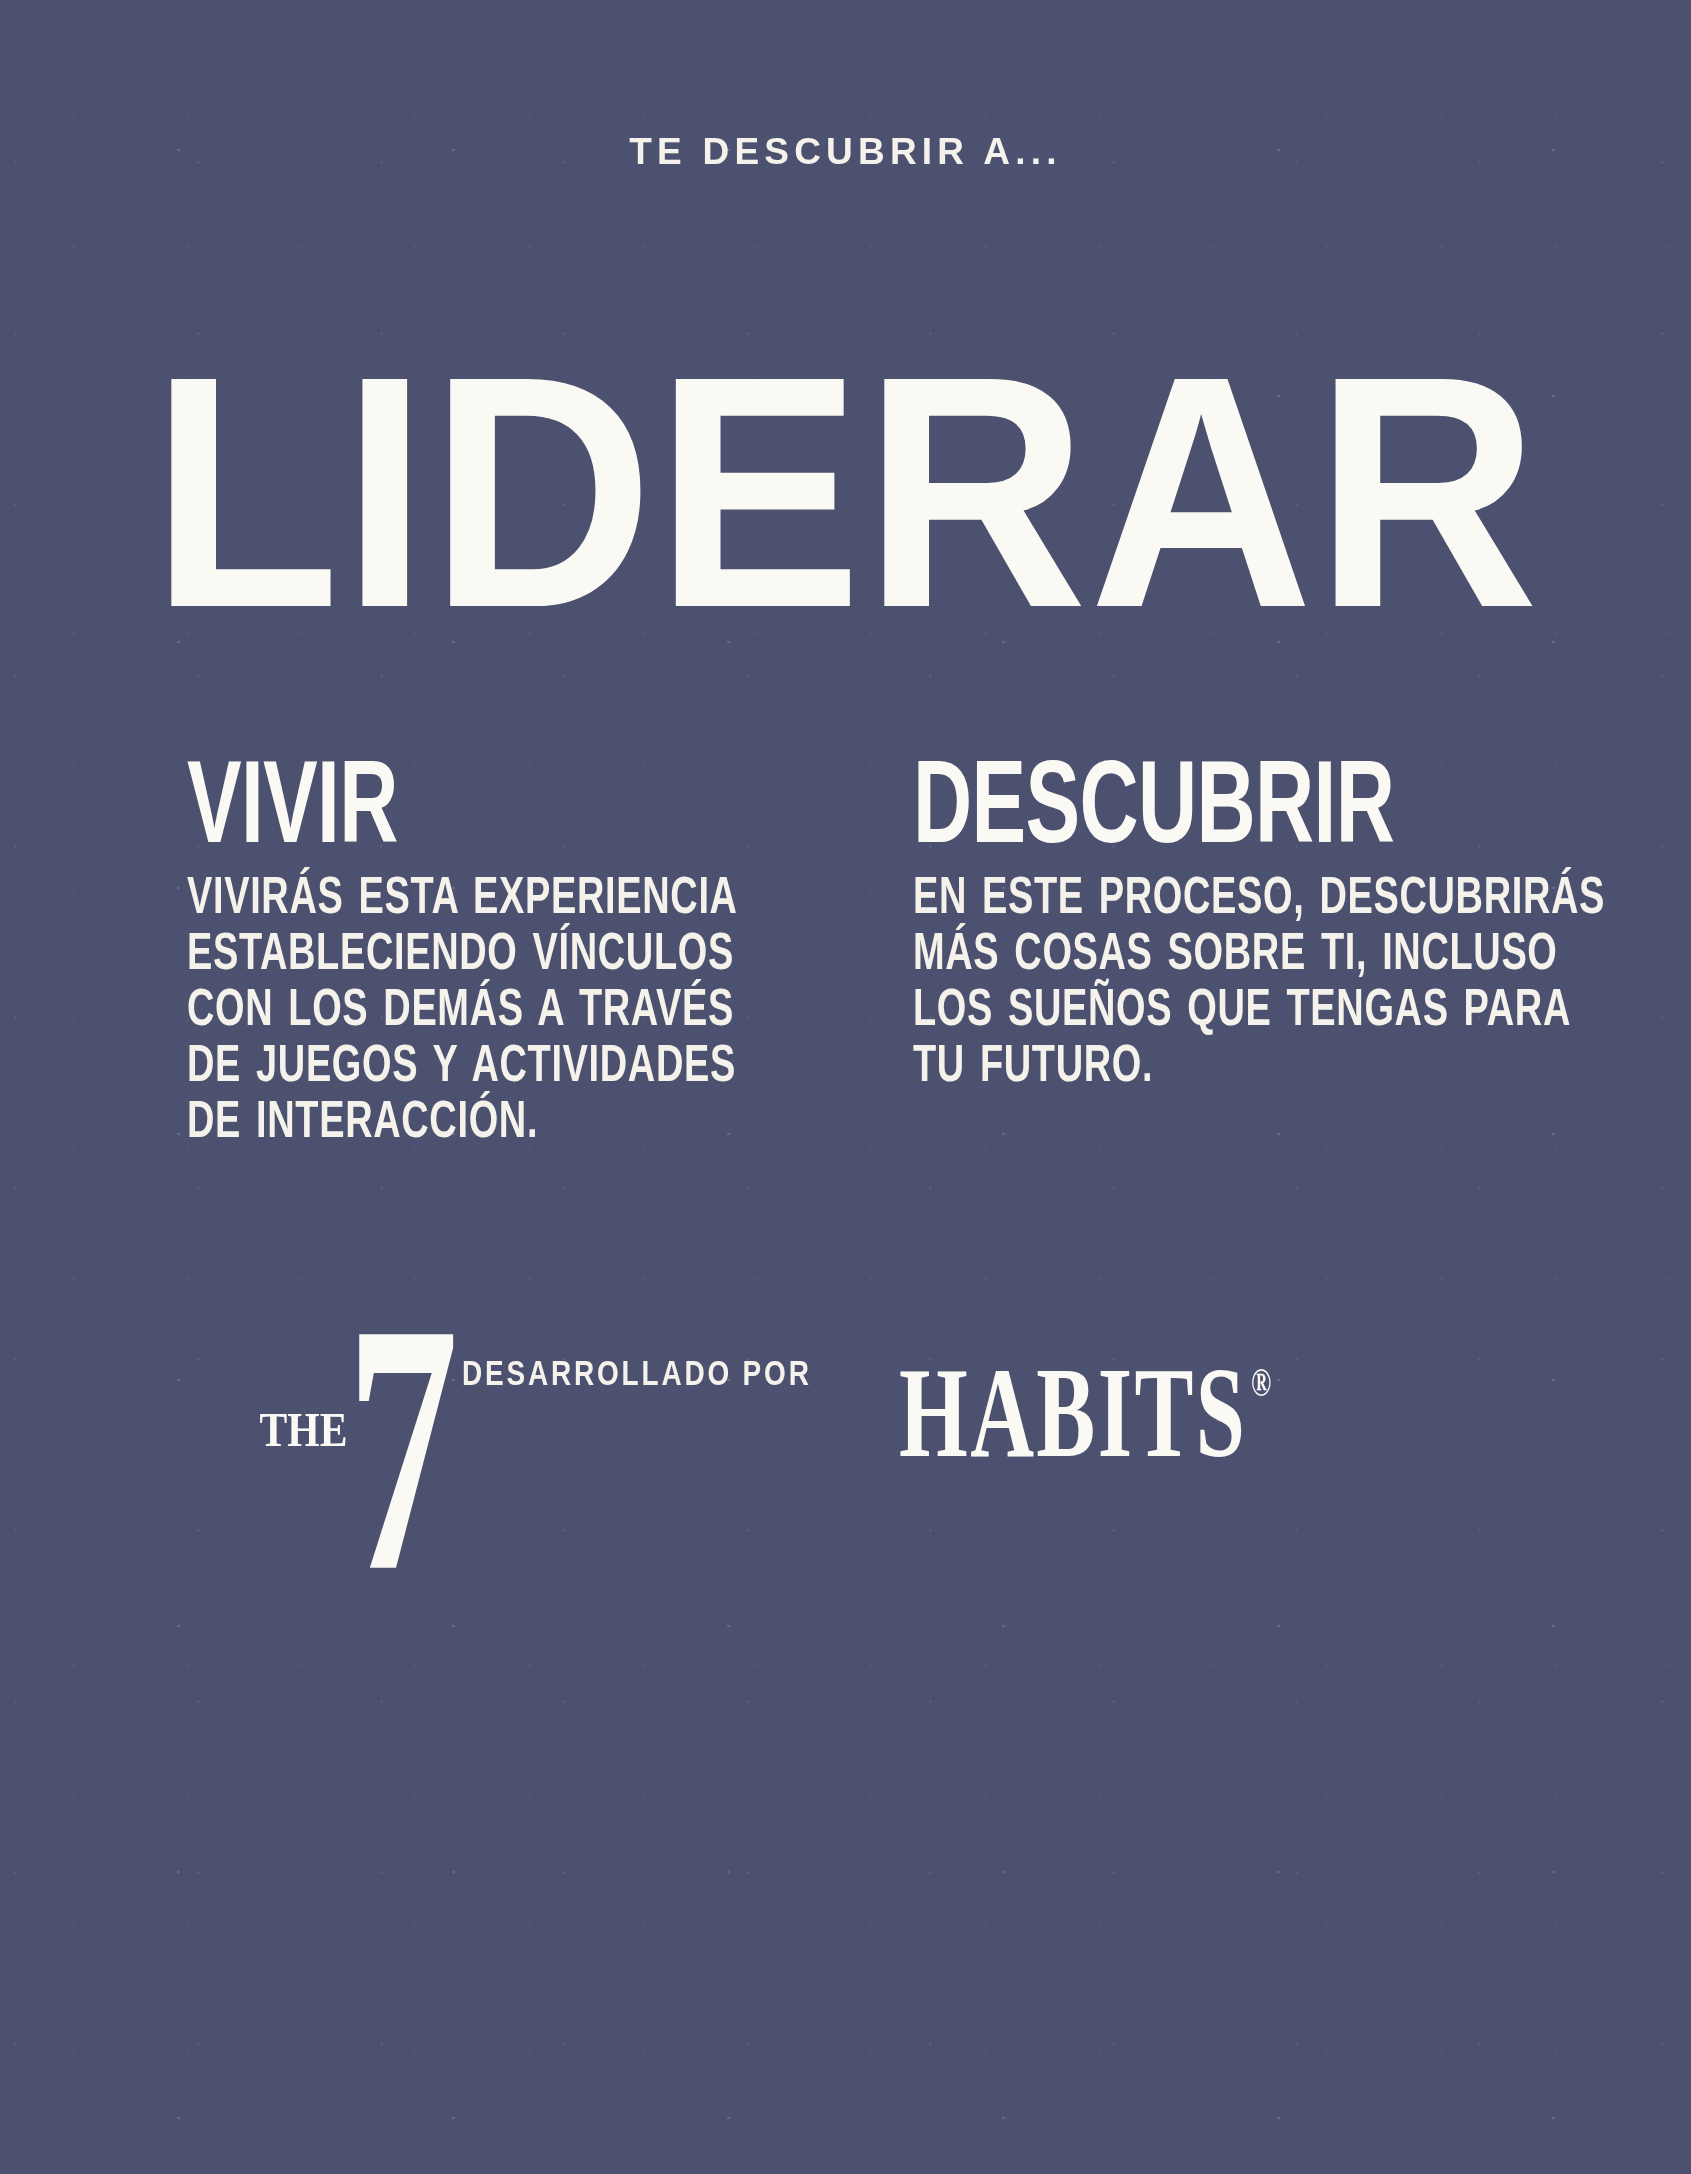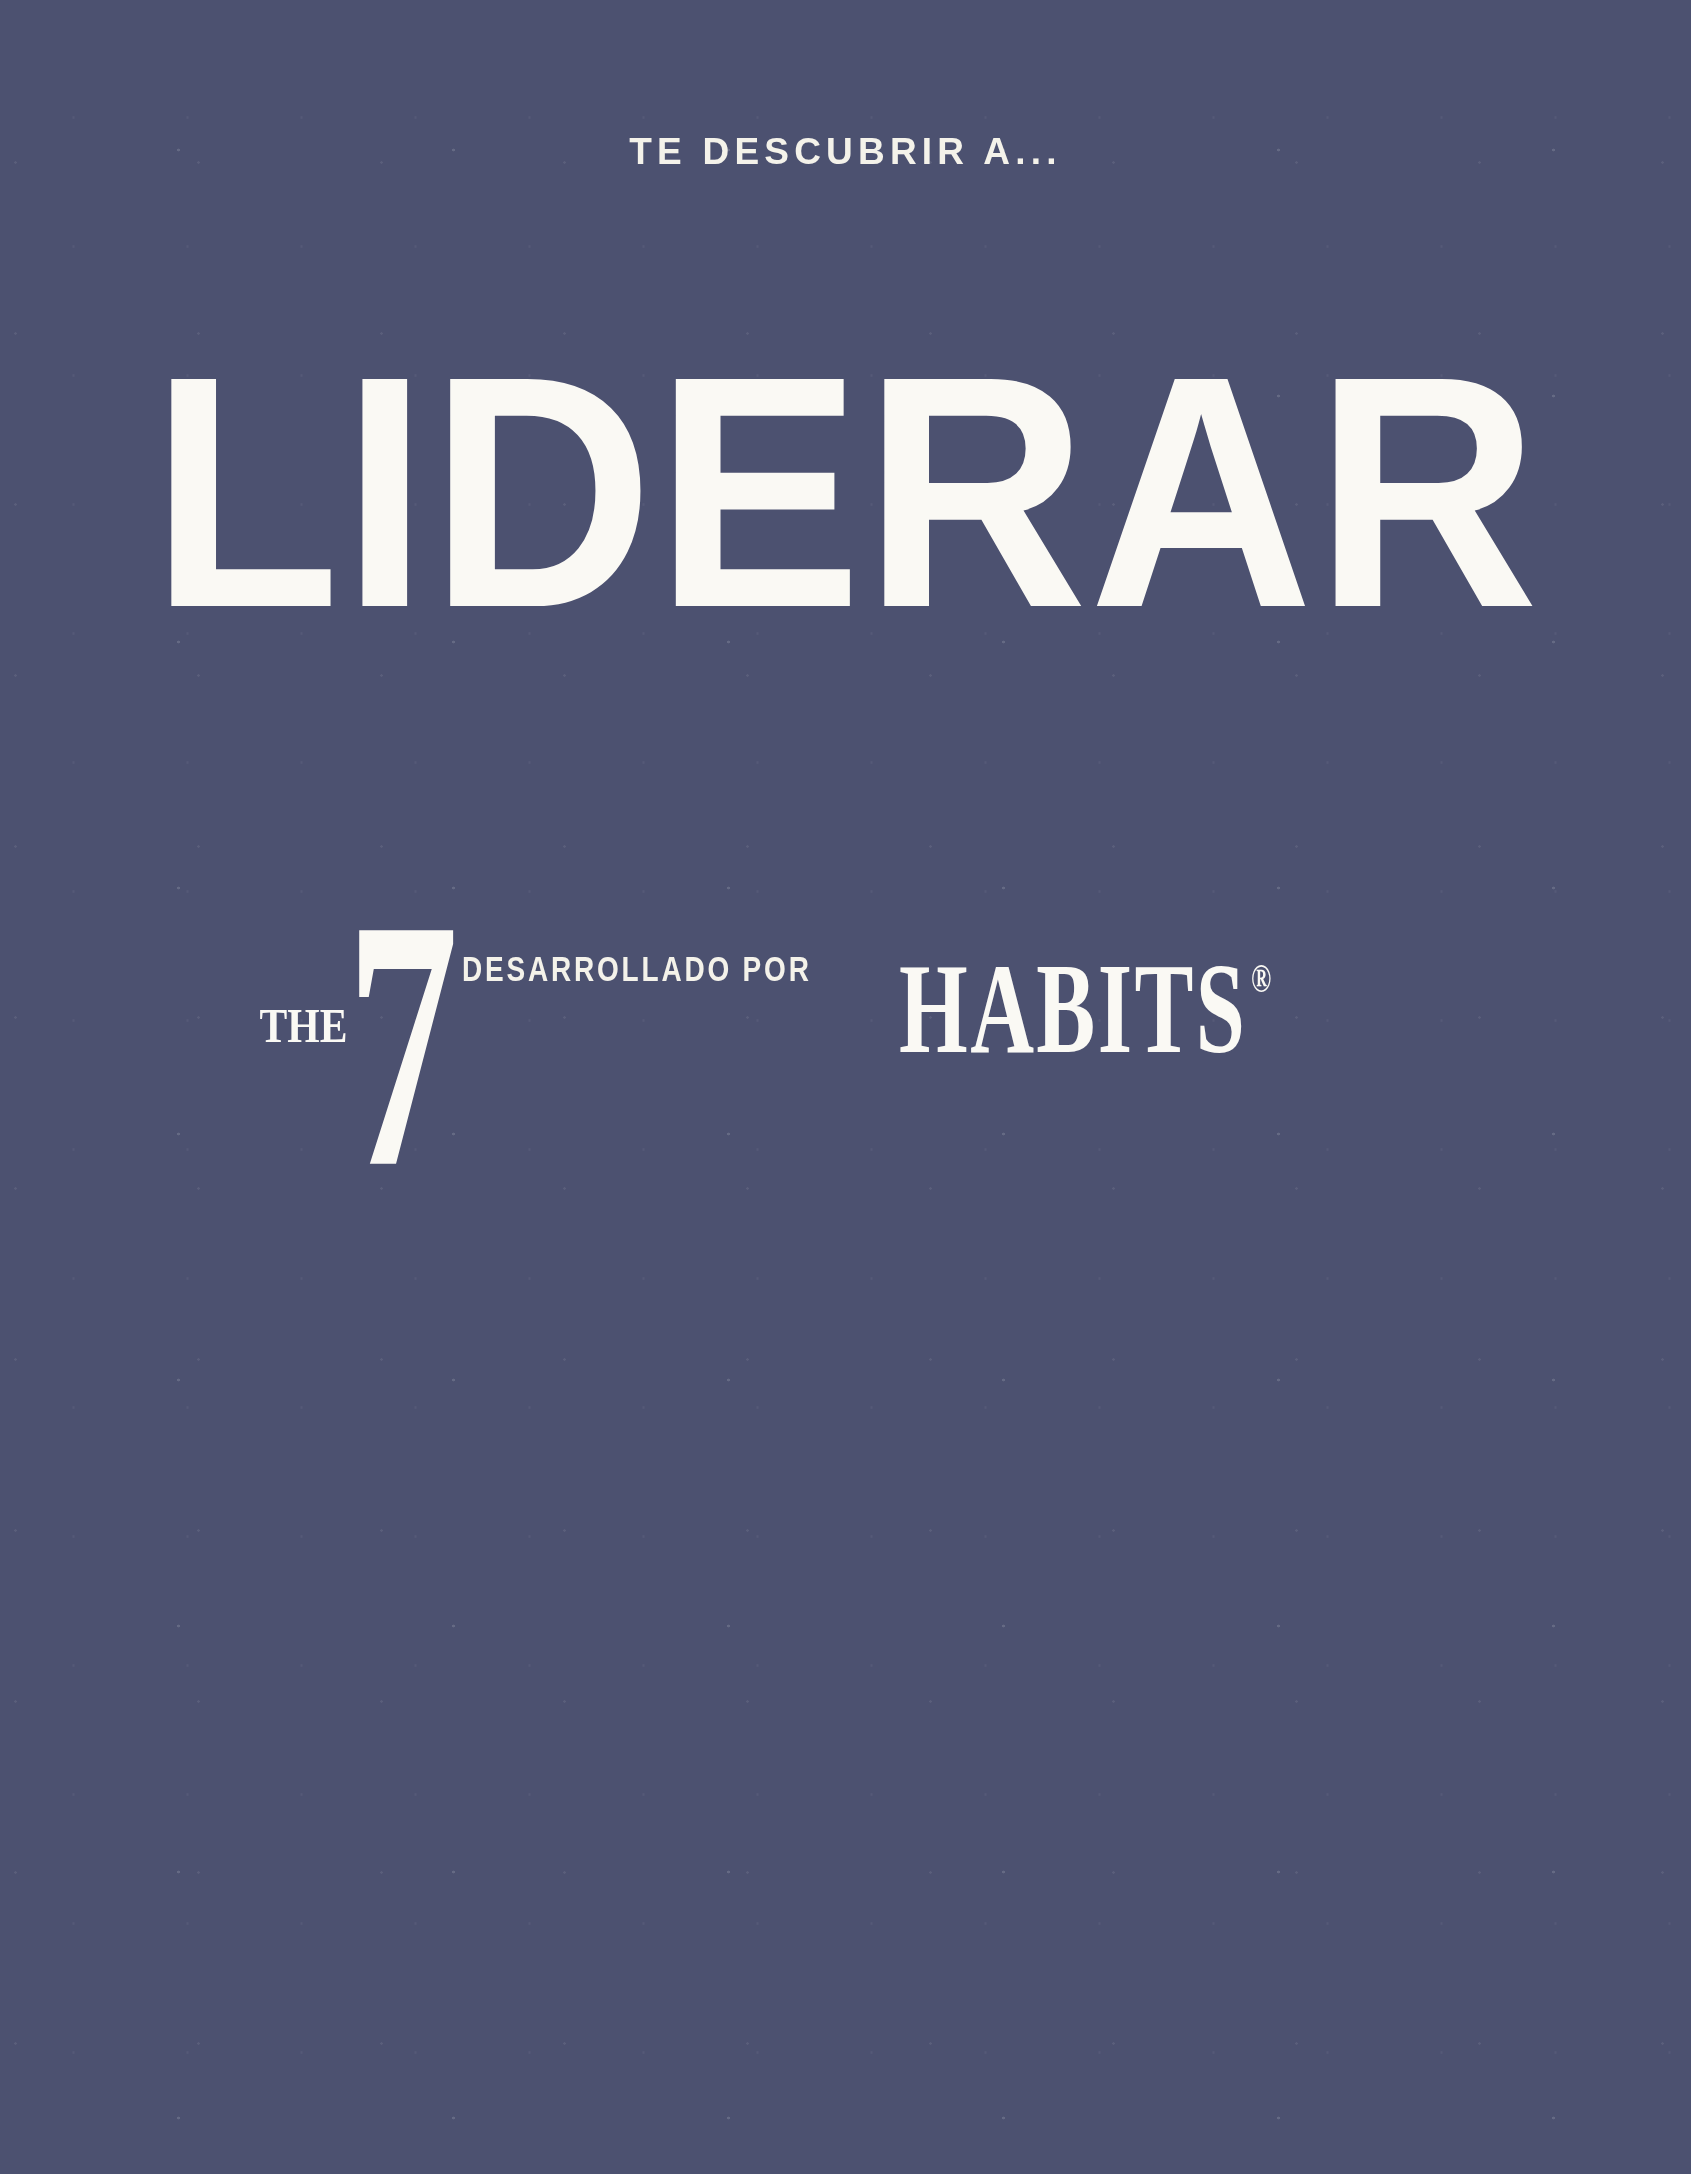--- a/index.html
+++ b/index.html
@@ -155,25 +155,40 @@
 
 <div class="poster">
 
   <div class="kicker">TE DESCUBRIR A...</div>
 
   <h1 class="title">LIDERAR</h1>
 
   <div class="columns">
 
     <div class="col col-left">
+      <section class="block">
+        <h2 class="block-heading">VIVIR</h2>
+        <p class="block-body">VIVIRÁS ESTA EXPERIENCIA
+ESTABLECIENDO VÍNCULOS
+CON LOS DEMÁS A TRAVÉS
+DE JUEGOS Y ACTIVIDADES
+DE INTERACCIÓN.</p>
+      </section>
 
     </div>
 
     <div class="col col-right">
 
+      <section class="block">
+        <h2 class="block-heading">DESCUBRIR</h2>
+        <p class="block-body">EN ESTE PROCESO, DESCUBRIRÁS
+MÁS COSAS SOBRE TI, INCLUSO
+LOS SUEÑOS QUE TENGAS PARA
+TU FUTURO.</p>
+      </section>
     </div>
 
   </div>
 
   <div class="logo">
     <span class="logo-the">THE</span>
     <span class="logo-seven-box">
       <span class="logo-seven">7</span>
     </span>
     <span class="logo-right">

